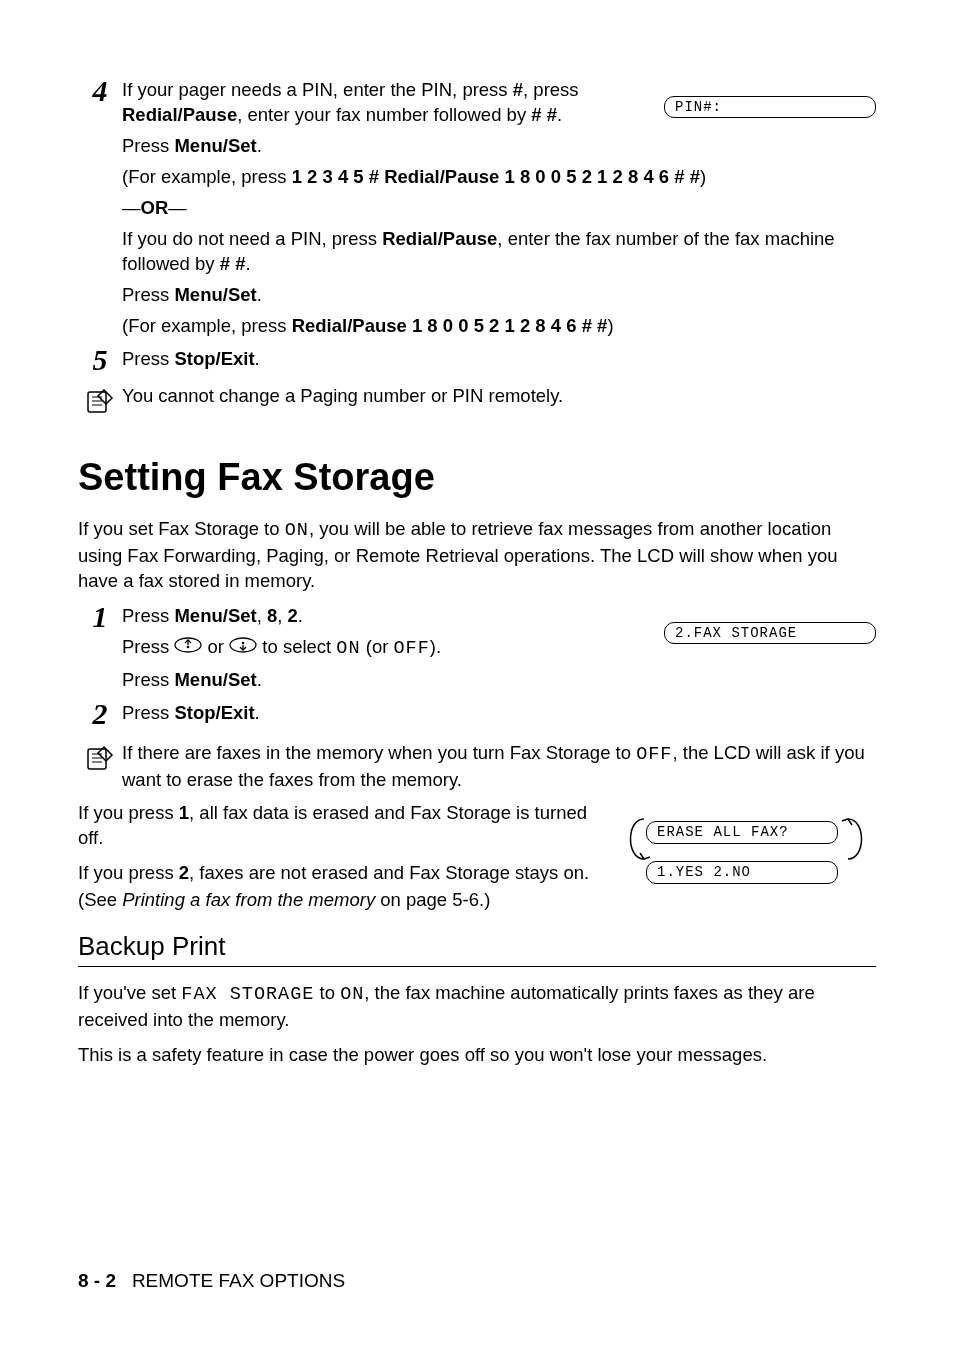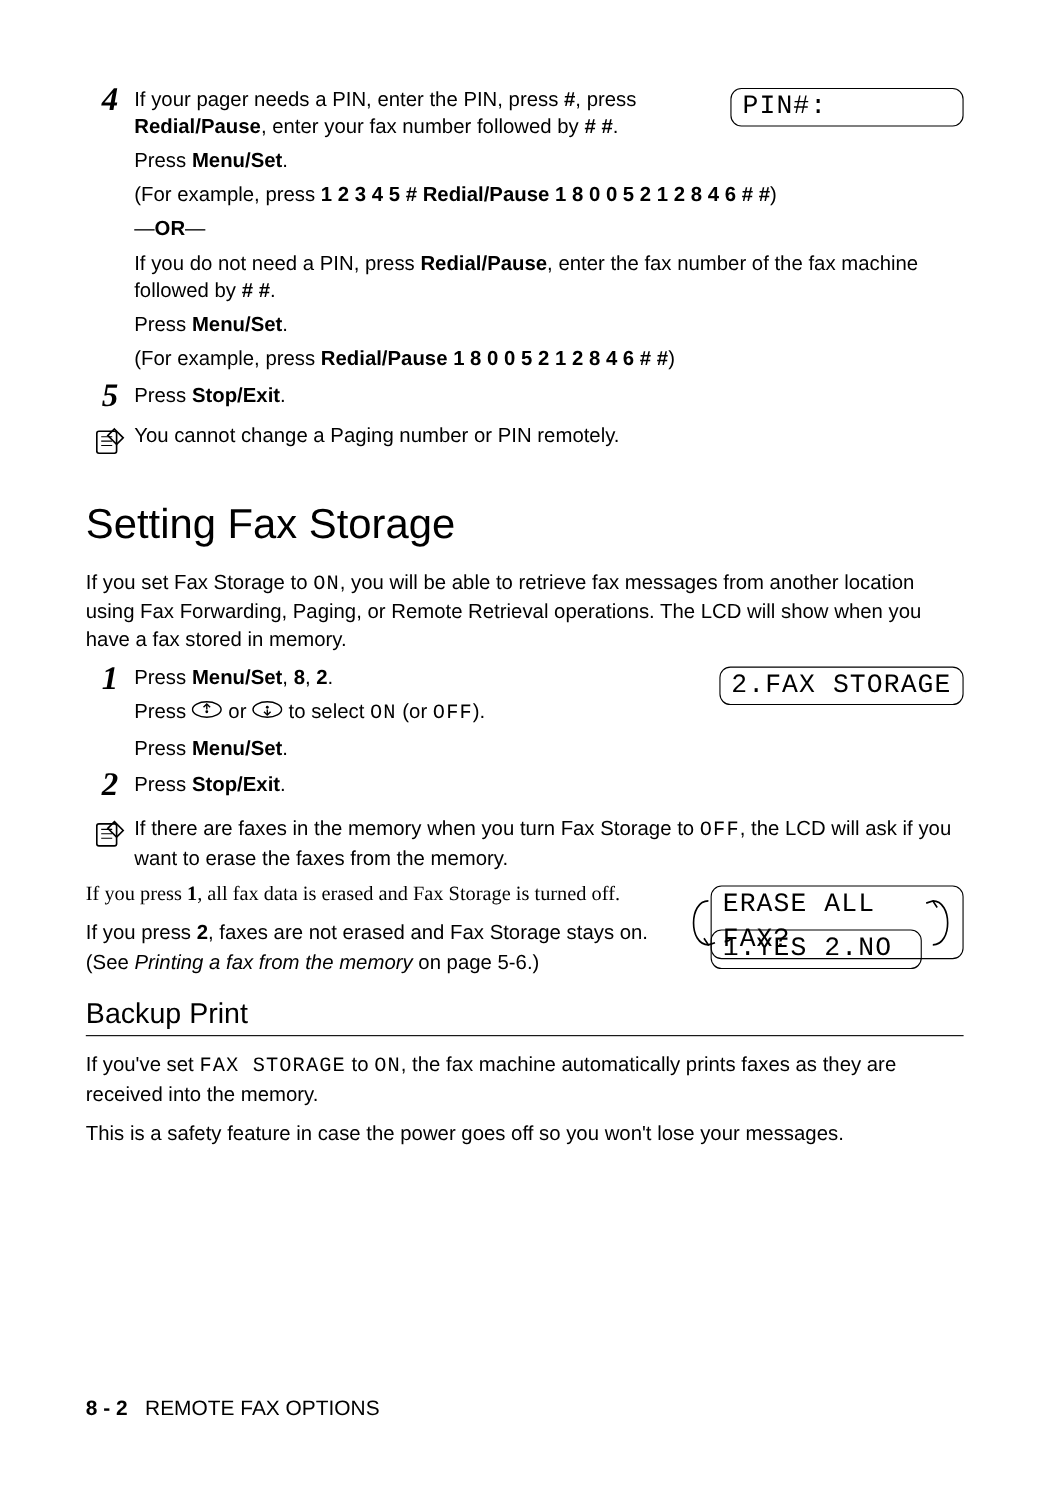--- a/index.html
+++ b/index.html
@@ -22,23 +22,24 @@
     letter-spacing: 1px;
     margin-top: 16px;
   }
   .lcd {
     display: inline-block;
     border: 1.5px solid #000;
     border-radius: 10px;
     padding: 1px 10px 1px 10px;
     font-family: "Courier New", Courier, monospace;
     letter-spacing: 1px;
-    font-size: 24px;
+    font-size: 14px;
     min-width: 190px;
     line-height: 1.3;
+    margin-top: 16px;
   }
   .step-row {
     display: flex;
     align-items: flex-start;
     margin-bottom: 2px;
   }
   .step-num {
     font-family: Georgia, "Times New Roman", serif;
     font-style: italic;
     font-weight: bold;
@@ -50,21 +51,21 @@
     margin-top: -2px;
   }
   .step-body {
     flex: 1;
     font-size: 18.5px;
     line-height: 1.35;
   }
   .step-body p { margin: 0 0 6px 0; }
   h1.section {
     font-size: 38px;
-    font-weight: normal;
+    font-weight: bold;
     margin: 40px 0 18px 0;
   }
   h2.subsection {
     font-size: 26px;
     font-weight: normal;
     margin: 16px 0 2px 0;
   }
   .subsection-rule {
     border: none;
     border-top: 1.5px solid #000;
@@ -239,21 +240,21 @@
         <path d="M 232 18 C 250 18, 250 58, 232 58" fill="none" stroke="#000" stroke-width="1.5"></path>
         <polyline points="236,24 232,18 226,20" fill="none" stroke="#000" stroke-width="1.5"></polyline>
       </svg>
       <div style="position:absolute; left:30px; top:4px;">
         <span class="lcd" style="min-width:170px;">ERASE ALL FAX?</span>
       </div>
       <div style="position:absolute; left:30px; top:44px;">
         <span class="lcd" style="min-width:170px;">1.YES 2.NO</span>
       </div>
     </div>
-    <p class="body-para" style="margin-right:280px;font-family:Liberation Serif, serif;">
+    <p class="body-para" style="margin-right:280px;">
       <span>If you press </span><b>1</b><span>, all fax data is erased and Fax Storage is turned off.</span>
     </p>
     <p class="body-para" style="margin-right:280px; margin-bottom:2px;">
       <span>If you press </span><b>2</b><span>, faxes are not erased and Fax Storage stays on.</span>
     </p>
     <p class="body-para" style="margin-bottom:2px;">
       <span>(See </span><i>Printing a fax from the memory</i><span> on page 5-6.)</span>
     </p>
     <div style="clear:both;"></div>
   </div>

